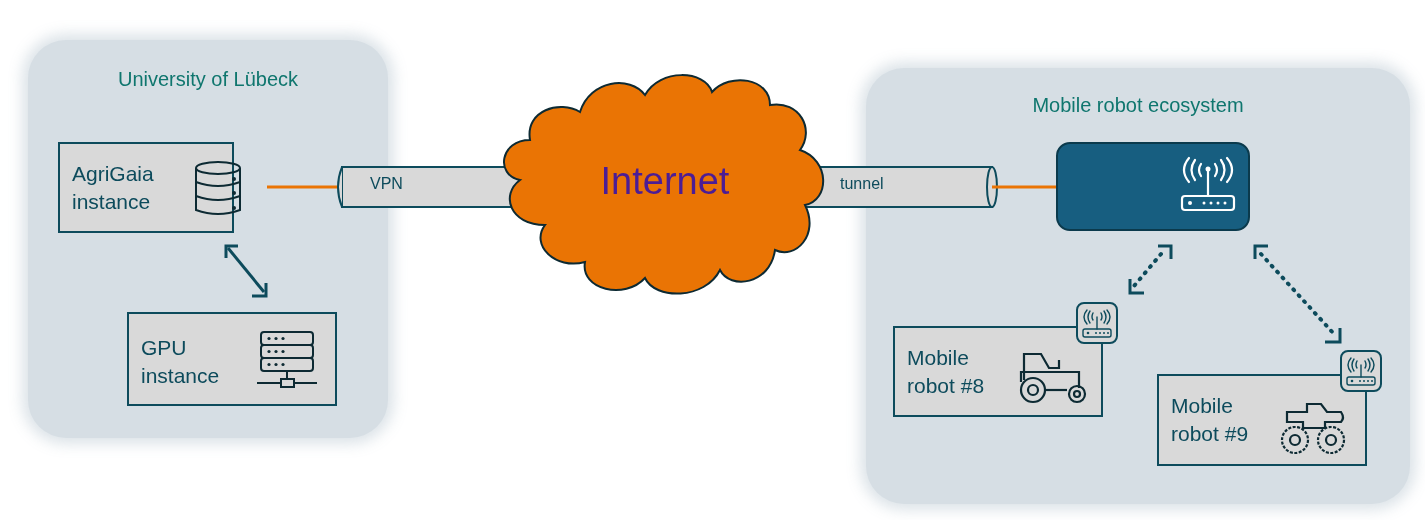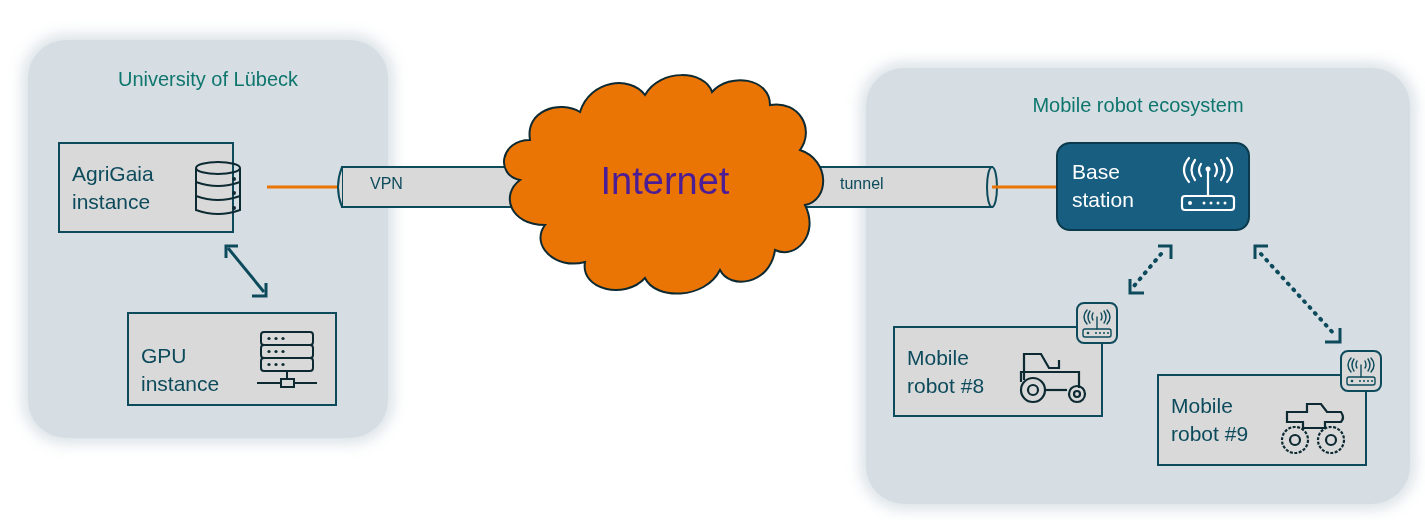--- a/index.html
+++ b/index.html
@@ -94,21 +94,21 @@
       <path d="M2,22 Q24,30 46,22"></path>
       <path d="M2,36 Q24,44 46,36"></path>
     </g>
     <circle cx="40" cy="19" r="2" fill="#0d2a33"></circle>
     <circle cx="40" cy="33" r="2" fill="#0d2a33"></circle>
     <circle cx="40" cy="48" r="2" fill="#0d2a33"></circle>
   </svg>
 </div>
 
 <div class="node" style="left:127px; top:312px; width:210px; height:94px;">
-  <div class="node-label" style="left:12px; top:28px;">
+  <div class="node-label" style="left:12px; top:20px;">
     <div>GPU</div>
     <div>instance</div>
   </div>
   <svg width="60" height="60" style="left:128px; top:16px;">
     <g fill="none" stroke="#0d2a33" stroke-width="2">
       <rect x="4" y="2" width="52" height="13" rx="3"></rect>
       <rect x="4" y="15" width="52" height="13" rx="3"></rect>
       <rect x="4" y="28" width="52" height="13" rx="3"></rect>
       <line x1="30" y1="41" x2="30" y2="49"></line>
       <rect x="24" y="49" width="13" height="8"></rect>
@@ -123,24 +123,20 @@
         <circle cx="19" cy="21.5" r="1.6"></circle>
         <circle cx="26" cy="21.5" r="1.6"></circle>
       <circle cx="12" cy="34.5" r="1.6"></circle>
         <circle cx="19" cy="34.5" r="1.6"></circle>
         <circle cx="26" cy="34.5" r="1.6"></circle>
     </g>
   </svg>
 </div>
 
 <div class="base" style="left:1056px; top:142px; width:194px; height:89px;">
-  <div class="node-label" style="left:14px; top:14px;">
-    <div>Base</div>
-    <div>station</div>
-  </div>
   <svg width="60" height="60" style="left:120px; top:14px;">
     <g fill="none" stroke="#ffffff" stroke-width="2.2" stroke-linecap="round">
       <path d="M23,6 Q19,12 23,18"></path>
         <path d="M37,6 Q41,12 37,18"></path>
       <path d="M17,2 Q10,12 17,22"></path>
         <path d="M43,2 Q50,12 43,22"></path>
       <path d="M11,0 Q1,12 11,24"></path>
         <path d="M49,0 Q59,12 49,24"></path>
       <line x1="30" y1="12" x2="30" y2="38"></line>
       <rect x="4" y="38" width="52" height="14" rx="3"></rect>

